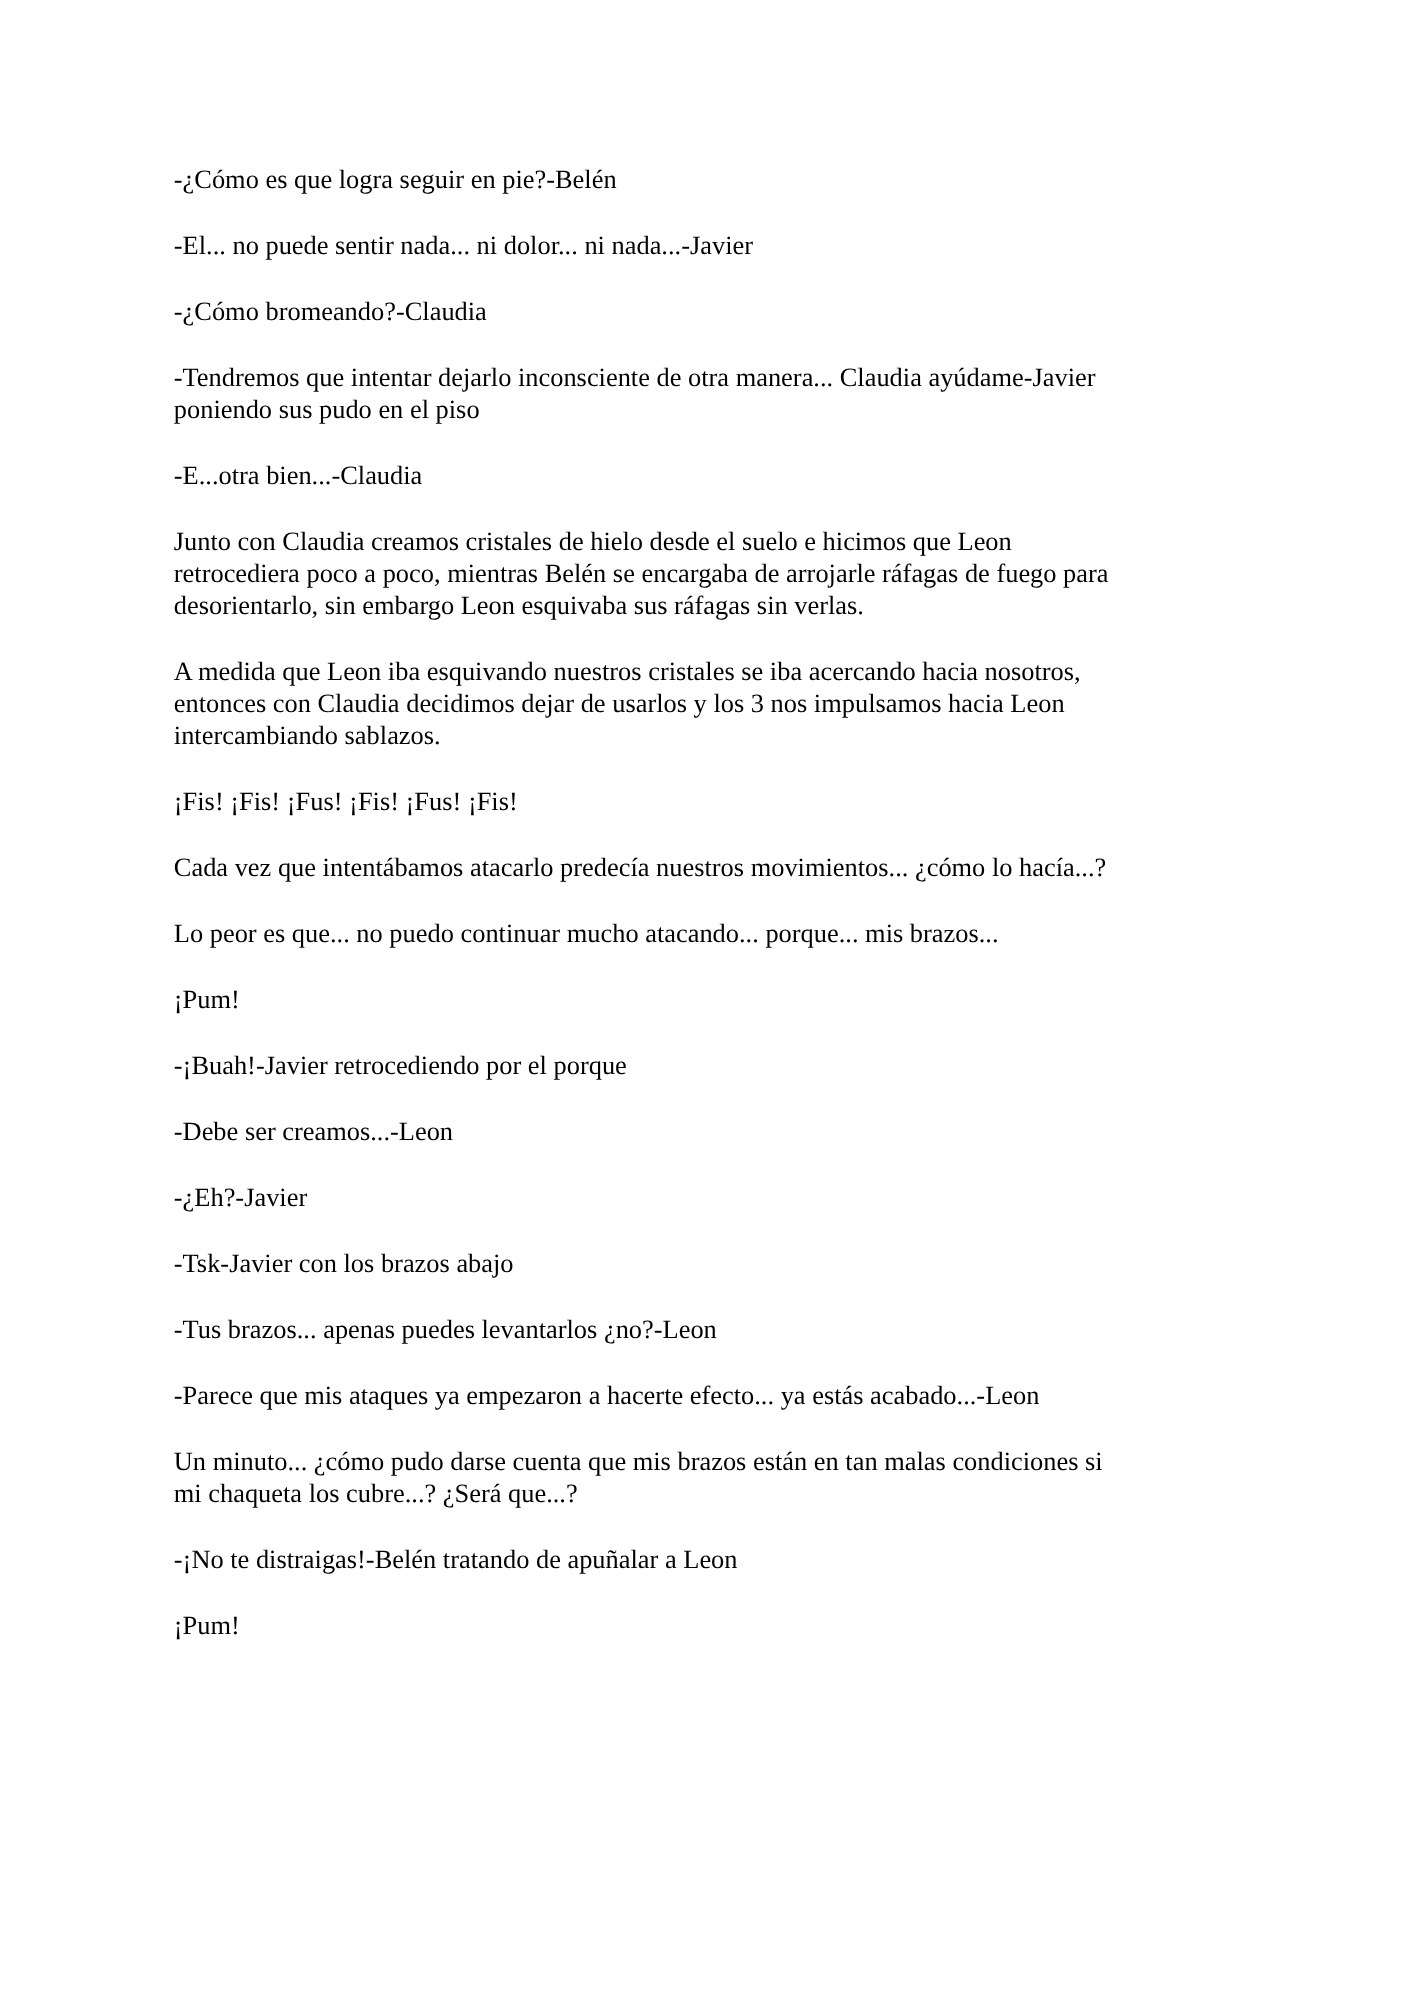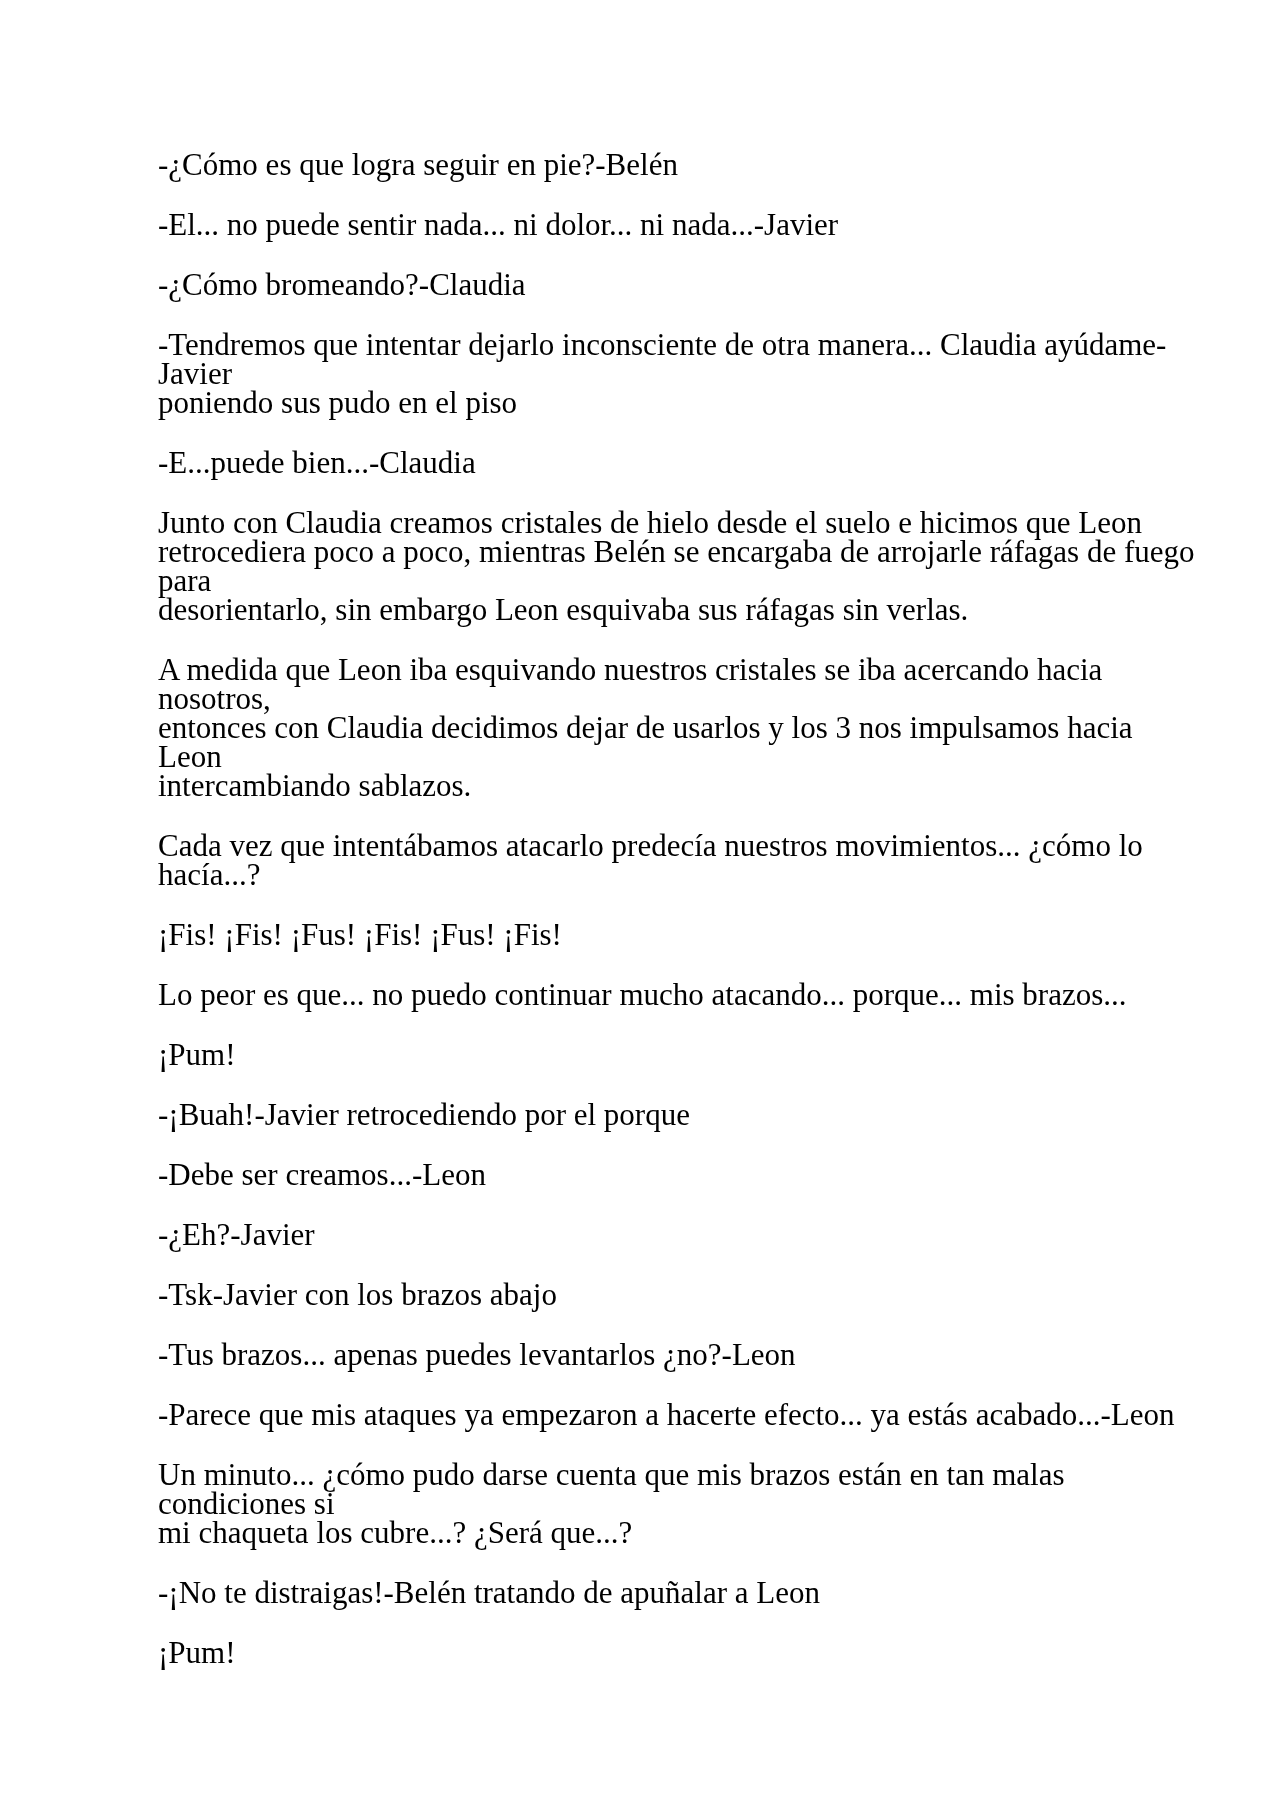--- a/index.html
+++ b/index.html
@@ -15,48 +15,48 @@
     overflow: hidden;
     box-sizing: border-box;
   }
   .doc-body {
     position: absolute;
     left: 158px;
     top: 150px;
     width: 1040px;
     color: #000000;
     font-family: "Liberation Serif", "DejaVu Serif", serif;
-    font-size: 31px;
+    font-size: 24px;
     line-height: 29px;
     text-rendering: optimizeLegibility;
   }
   .doc-body p.para {
     margin: 0 0 31px 0;
     white-space: pre-line; 
   }
 </style>
 </head>
 <body>
 
 <div class="page">
   <div class="doc-body">
     <p class="para">-¿Cómo es que logra seguir en pie?-Belén</p>
     <p class="para">-El... no puede sentir nada... ni dolor... ni nada...-Javier</p>
     <p class="para">-¿Cómo bromeando?-Claudia</p>
     <p class="para">-Tendremos que intentar dejarlo inconsciente de otra manera... Claudia ayúdame-Javier
 poniendo sus pudo en el piso</p>
-    <p class="para">-E...puede bien...-Claudia</p>
+    <p class="para">-E...otra bien...-Claudia</p>
     <p class="para">Junto con Claudia creamos cristales de hielo desde el suelo e hicimos que Leon
 retrocediera poco a poco, mientras Belén se encargaba de arrojarle ráfagas de fuego para
 desorientarlo, sin embargo Leon esquivaba sus ráfagas sin verlas.</p>
     <p class="para">A medida que Leon iba esquivando nuestros cristales se iba acercando hacia nosotros,
 entonces con Claudia decidimos dejar de usarlos y los 3 nos impulsamos hacia Leon
 intercambiando sablazos.</p>
+    <p class="para">¡Fis! ¡Fis! ¡Fus! ¡Fis! ¡Fus! ¡Fis!</p>
     <p class="para">Cada vez que intentábamos atacarlo predecía nuestros movimientos... ¿cómo lo hacía...?</p>
-    <p class="para">¡Fis! ¡Fis! ¡Fus! ¡Fis! ¡Fus! ¡Fis!</p>
     <p class="para">Lo peor es que... no puedo continuar mucho atacando... porque... mis brazos...</p>
     <p class="para">¡Pum!</p>
     <p class="para">-¡Buah!-Javier retrocediendo por el porque</p>
     <p class="para">-Debe ser creamos...-Leon</p>
     <p class="para">-¿Eh?-Javier</p>
     <p class="para">-Tsk-Javier con los brazos abajo</p>
     <p class="para">-Tus brazos... apenas puedes levantarlos ¿no?-Leon</p>
     <p class="para">-Parece que mis ataques ya empezaron a hacerte efecto... ya estás acabado...-Leon</p>
     <p class="para">Un minuto... ¿cómo pudo darse cuenta que mis brazos están en tan malas condiciones si
 mi chaqueta los cubre...? ¿Será que...?</p>

